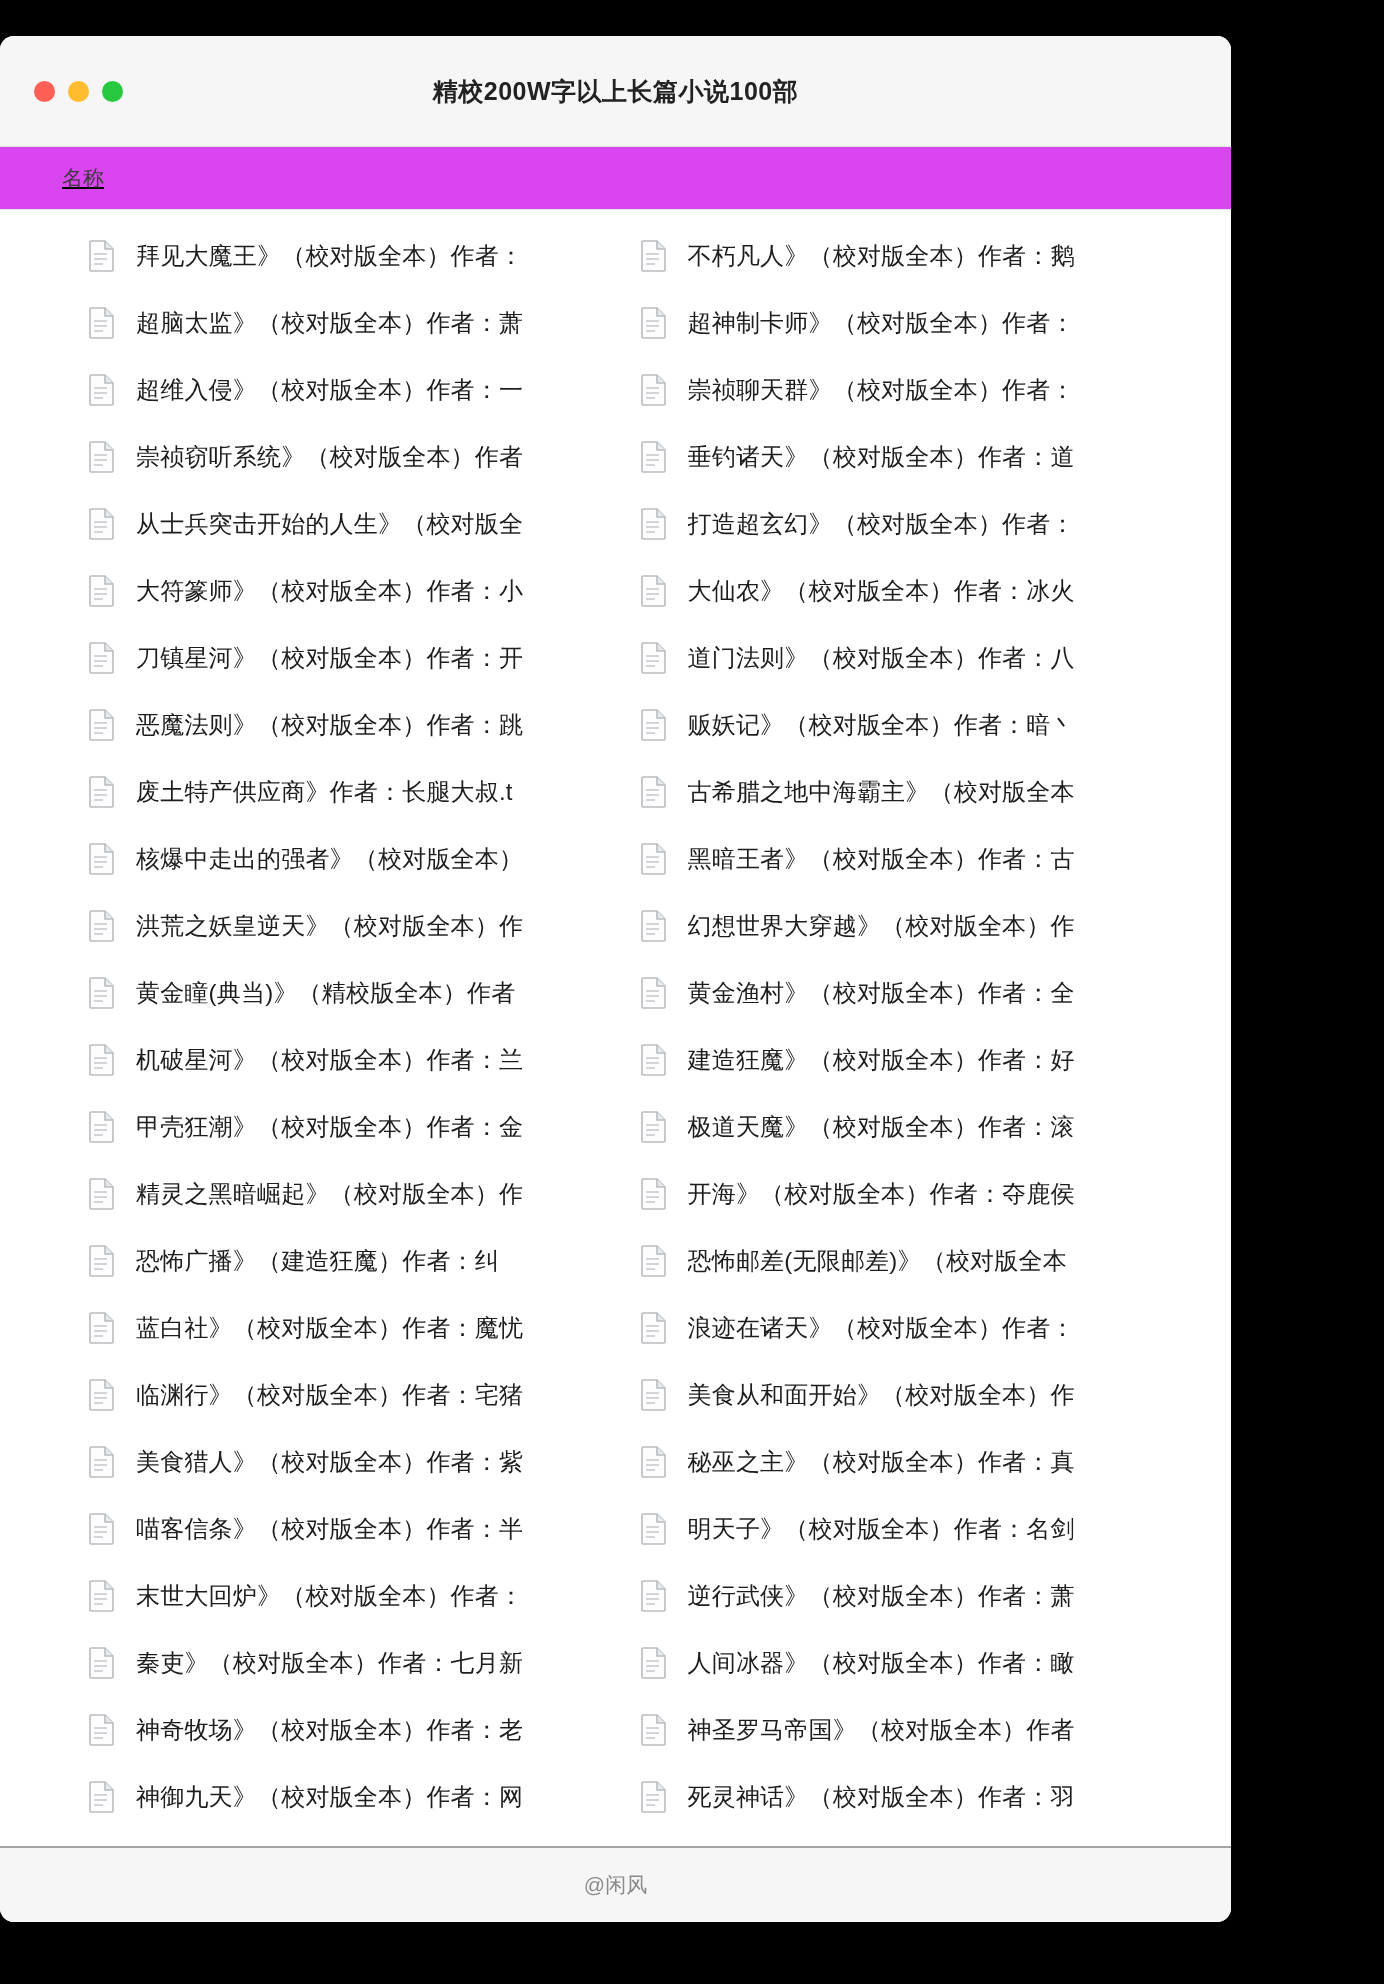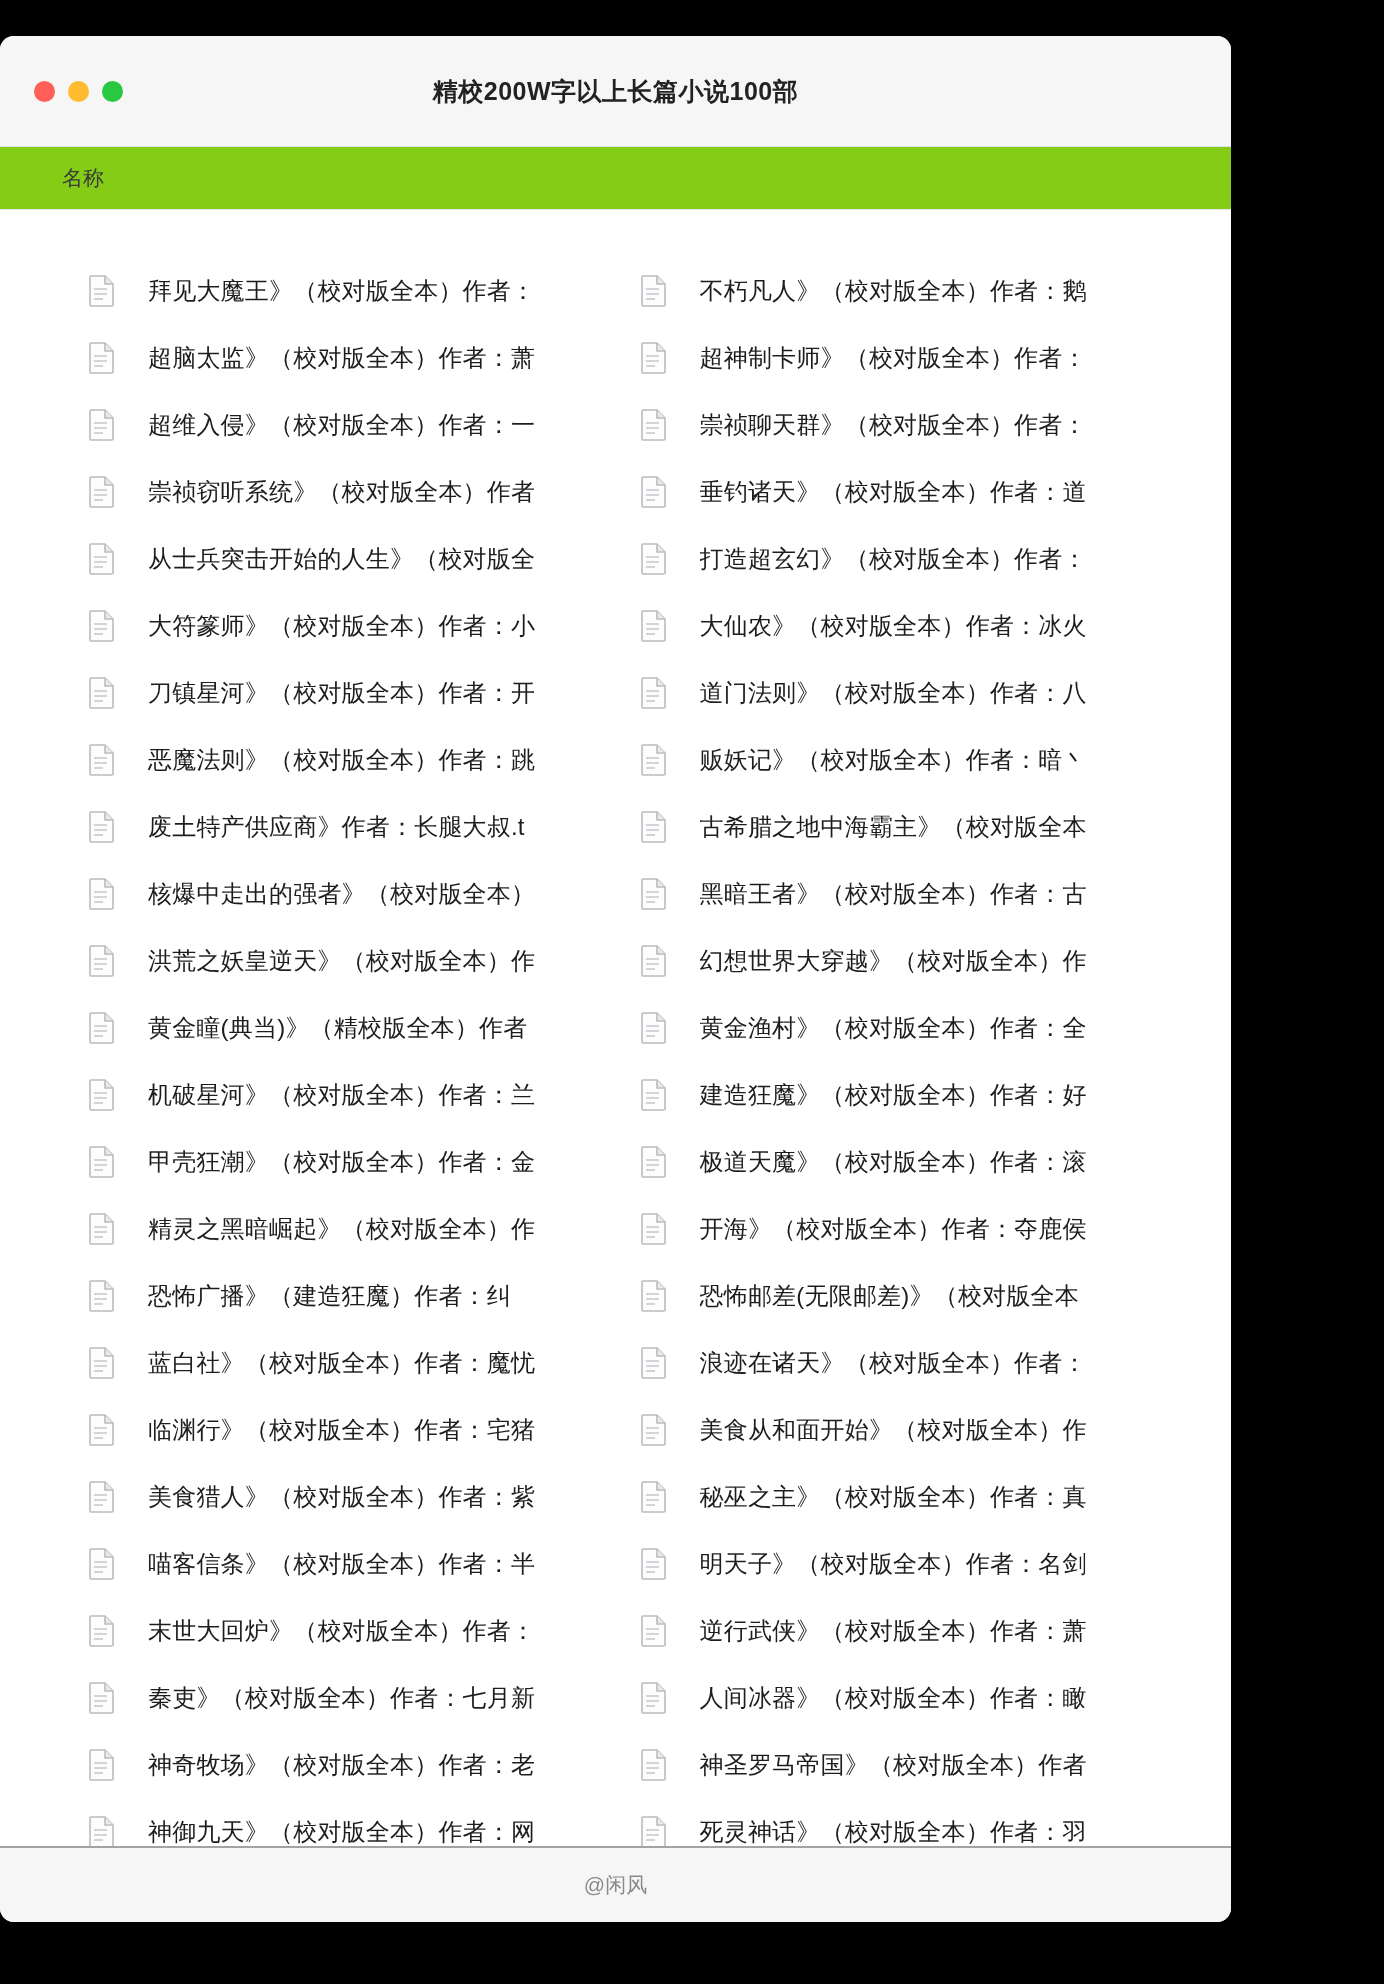--- a/index.html
+++ b/index.html
@@ -61,25 +61,26 @@
     text-align: center;
     font-size: 25px;
     font-weight: bold;
     color: #222222;
     letter-spacing: 0.5px;
     pointer-events: none;
   }
   
   .colheader {
     height: 62px;
-    background: #84cc16;
+    background: #d946ef;
     border-bottom: 1px solid #e6e6e6;
     display: flex;
     align-items: center;
     flex: none;
+    text-decoration: underline;
   }
   .colheader .col-name {
     font-size: 21px;
     color: #3a3a3a;
     margin-left: 62px;
   }
   
   .filelist {
     flex: 1 1 auto;
     background: #ffffff;
@@ -91,25 +92,24 @@
   }
   .col {
     width: 50%;
     box-sizing: border-box;
     overflow: hidden;
   }
   .col.left  { padding-left: 88px; }
   .col.right { padding-left: 24px; }
   .row {
     display: flex;
-    align-items: flex-end;
+    align-items: flex-start;
     height: 67px;
     white-space: nowrap;
     overflow: hidden;
-    gap: 12px;
   }
   .fileicon {
     flex: none;
     width: 26px;
     height: 32px;
     margin-right: 22px;
     position: relative;
   }
   .fileicon svg { display: block; }
   .fname {

